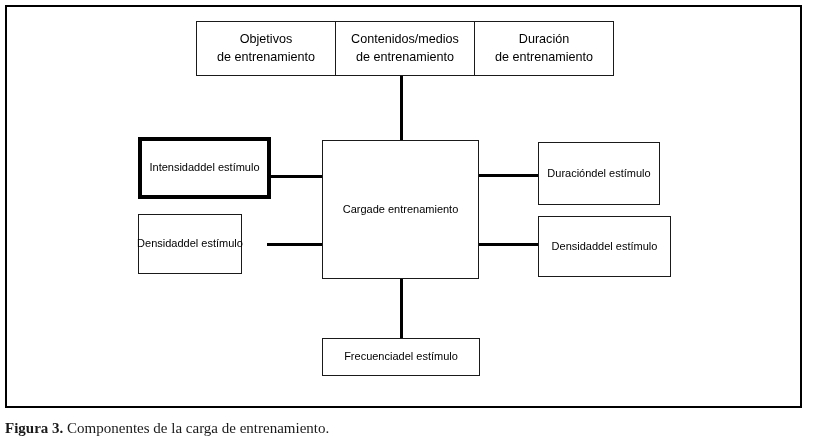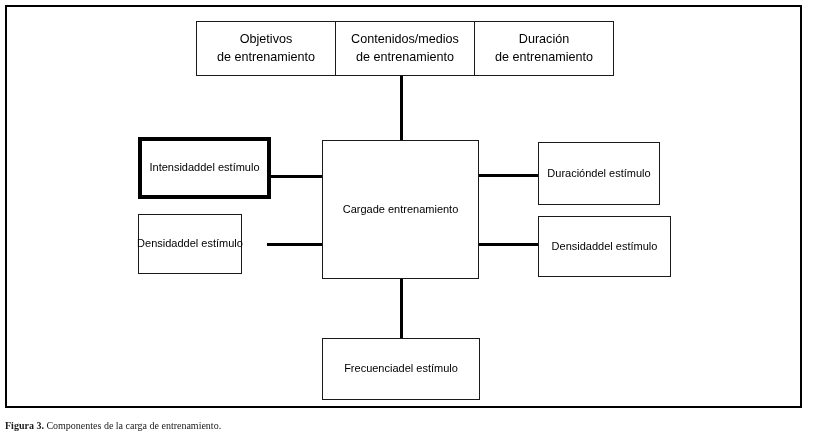--- a/index.html
+++ b/index.html
@@ -84,21 +84,21 @@
   }
   .conn.h { height: 3.4px; }
   .conn.v { width: 3.4px; }
 
   
   #caption {
     position: absolute;
     left: 5px;
     top: 420px;
     font-family: "Liberation Serif", serif;
-    font-size: 10px;
+    font-size: 15px;
     color: #1a1a1a;
     white-space: nowrap;
   }
   #caption .strong { font-weight: bold; }
 </style>
 </head>
 <body>
 
 <div id="figure-frame">
 
@@ -147,21 +147,21 @@
   <div class="node" style="left:531px; top:135px; width:122px; height:63px;">
     <span class="l1">Duración</span>
     <span class="l2">del estímulo</span>
   </div>
 
   <div class="node" style="left:531px; top:209px; width:133px; height:61px;">
     <span class="l1">Densidad</span>
     <span class="l2">del estímulo</span>
   </div>
 
-  <div class="node" style="left:315px; top:331px; width:158px; height:62px;">
+  <div class="node" style="left:315px; top:331px; width:158px; height:38px;">
     <span class="l1">Frecuencia</span>
     <span class="l2">del estímulo</span>
   </div>
 
 </div>
 
 <div id="caption">
   <span class="strong">Figura 3.</span><span> Componentes de la carga de entrenamiento.</span>
 </div>
 

